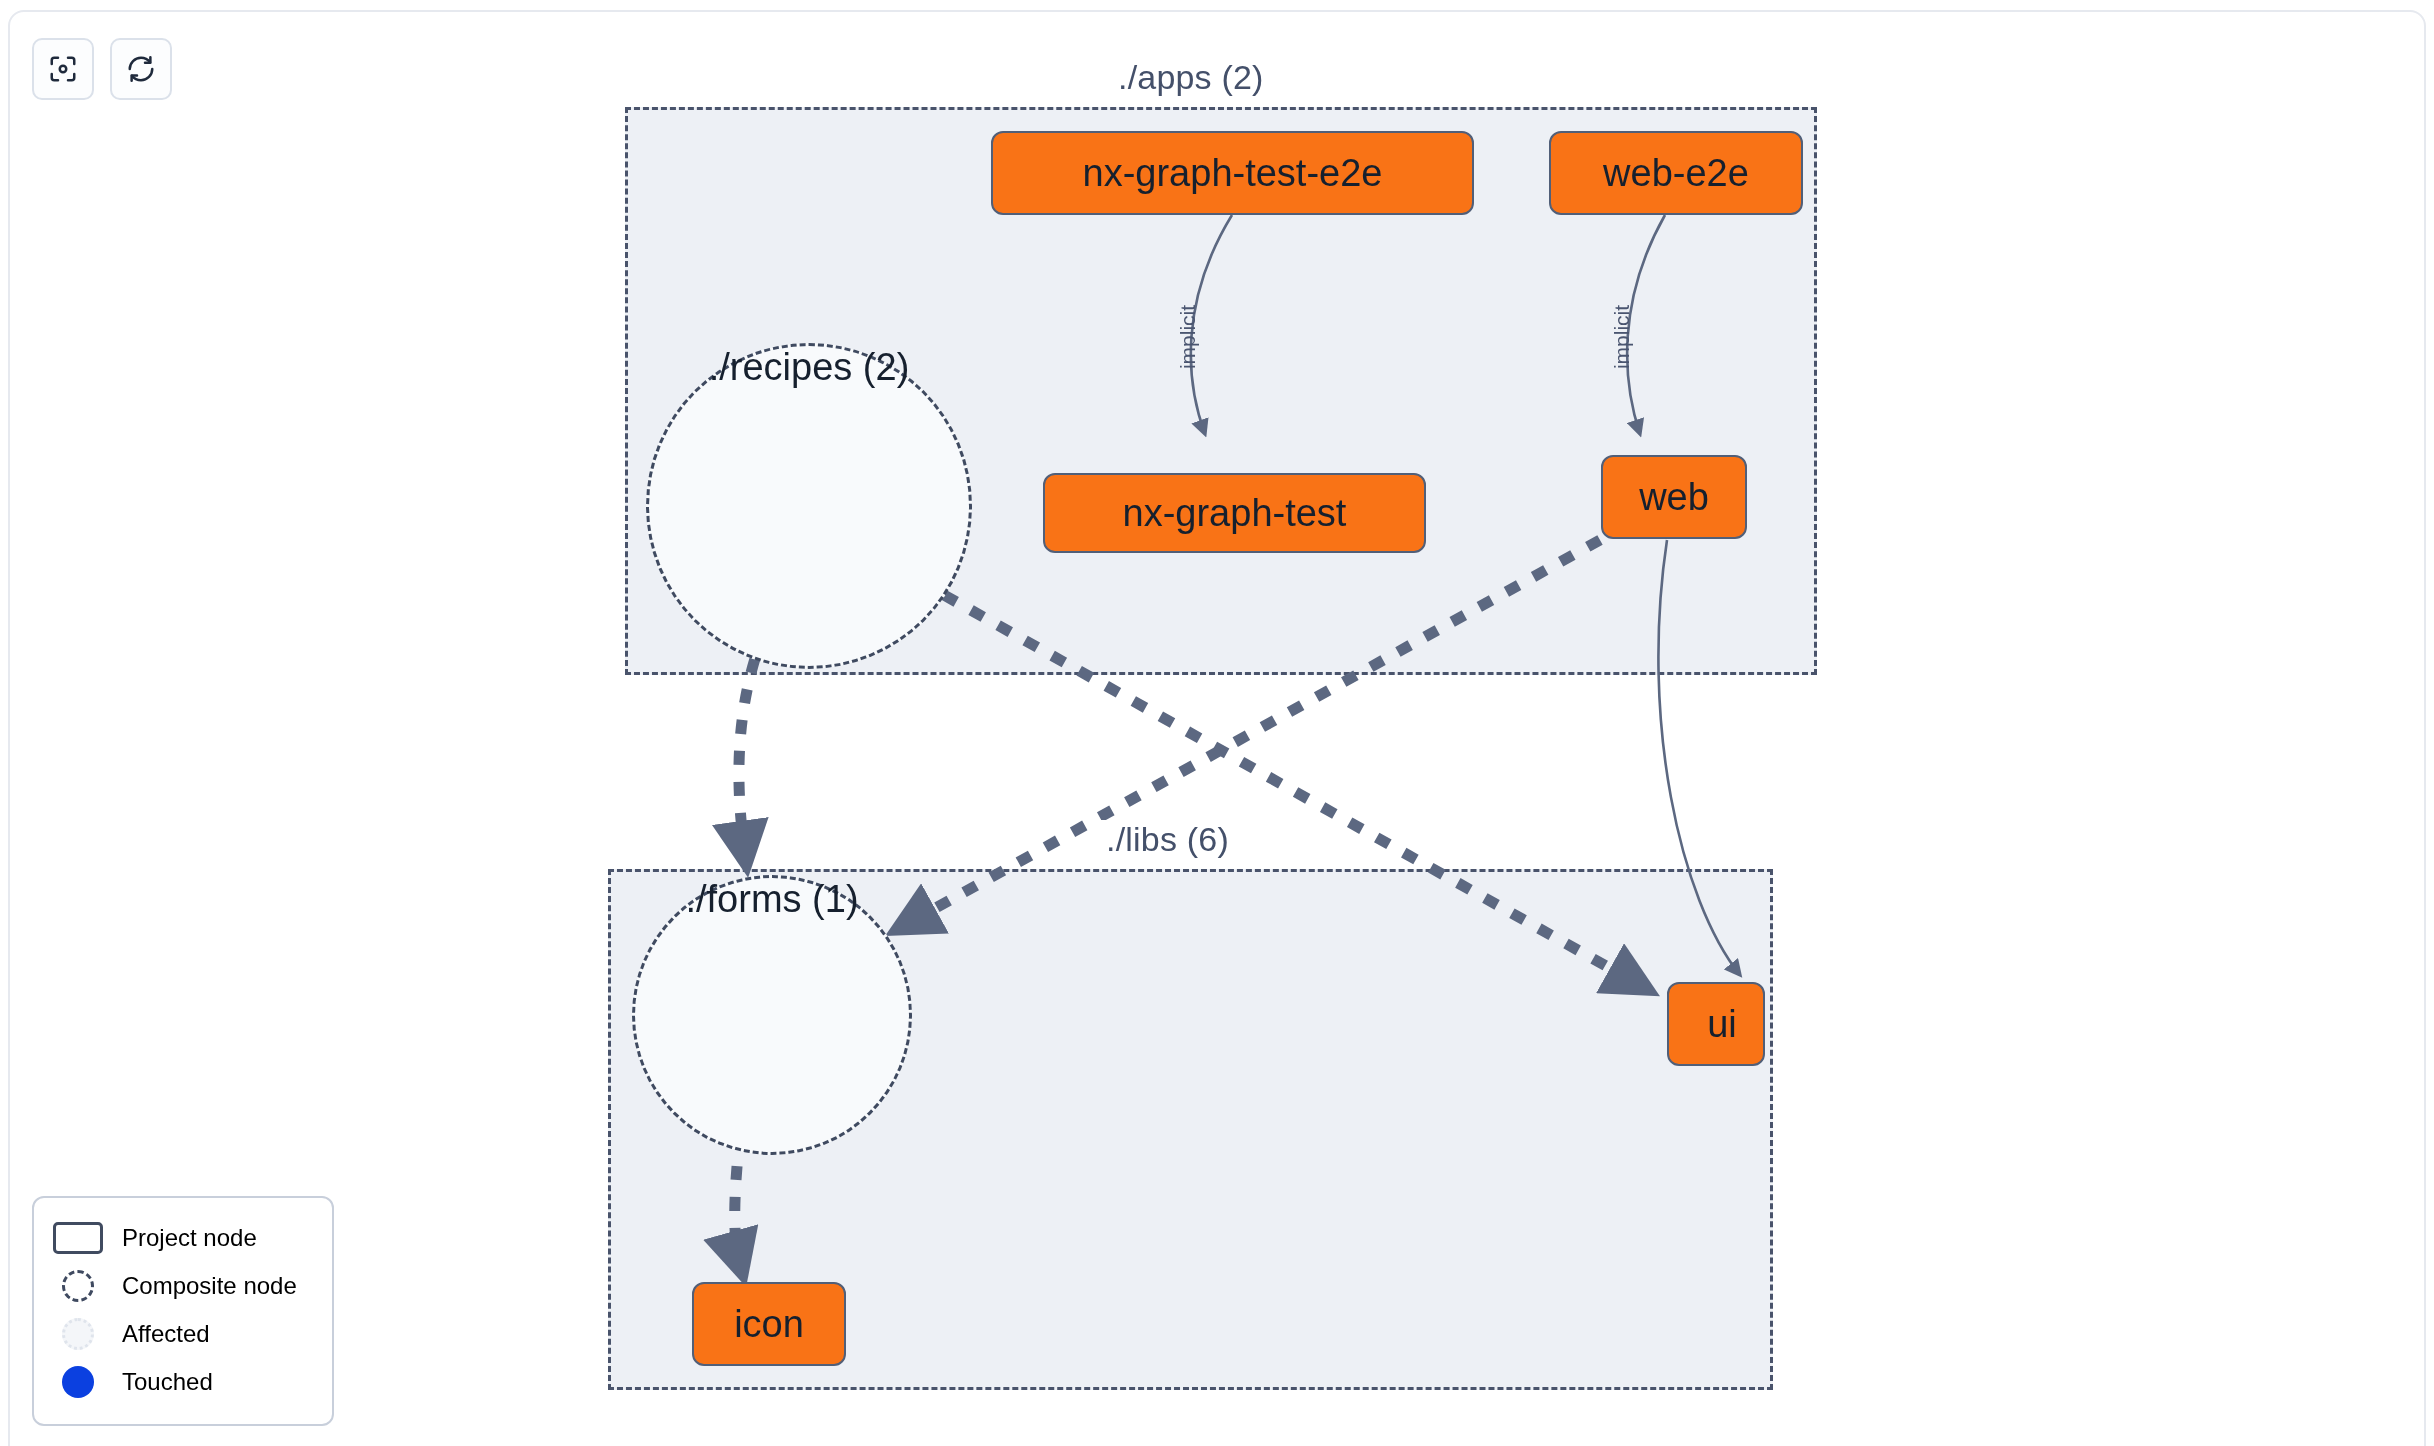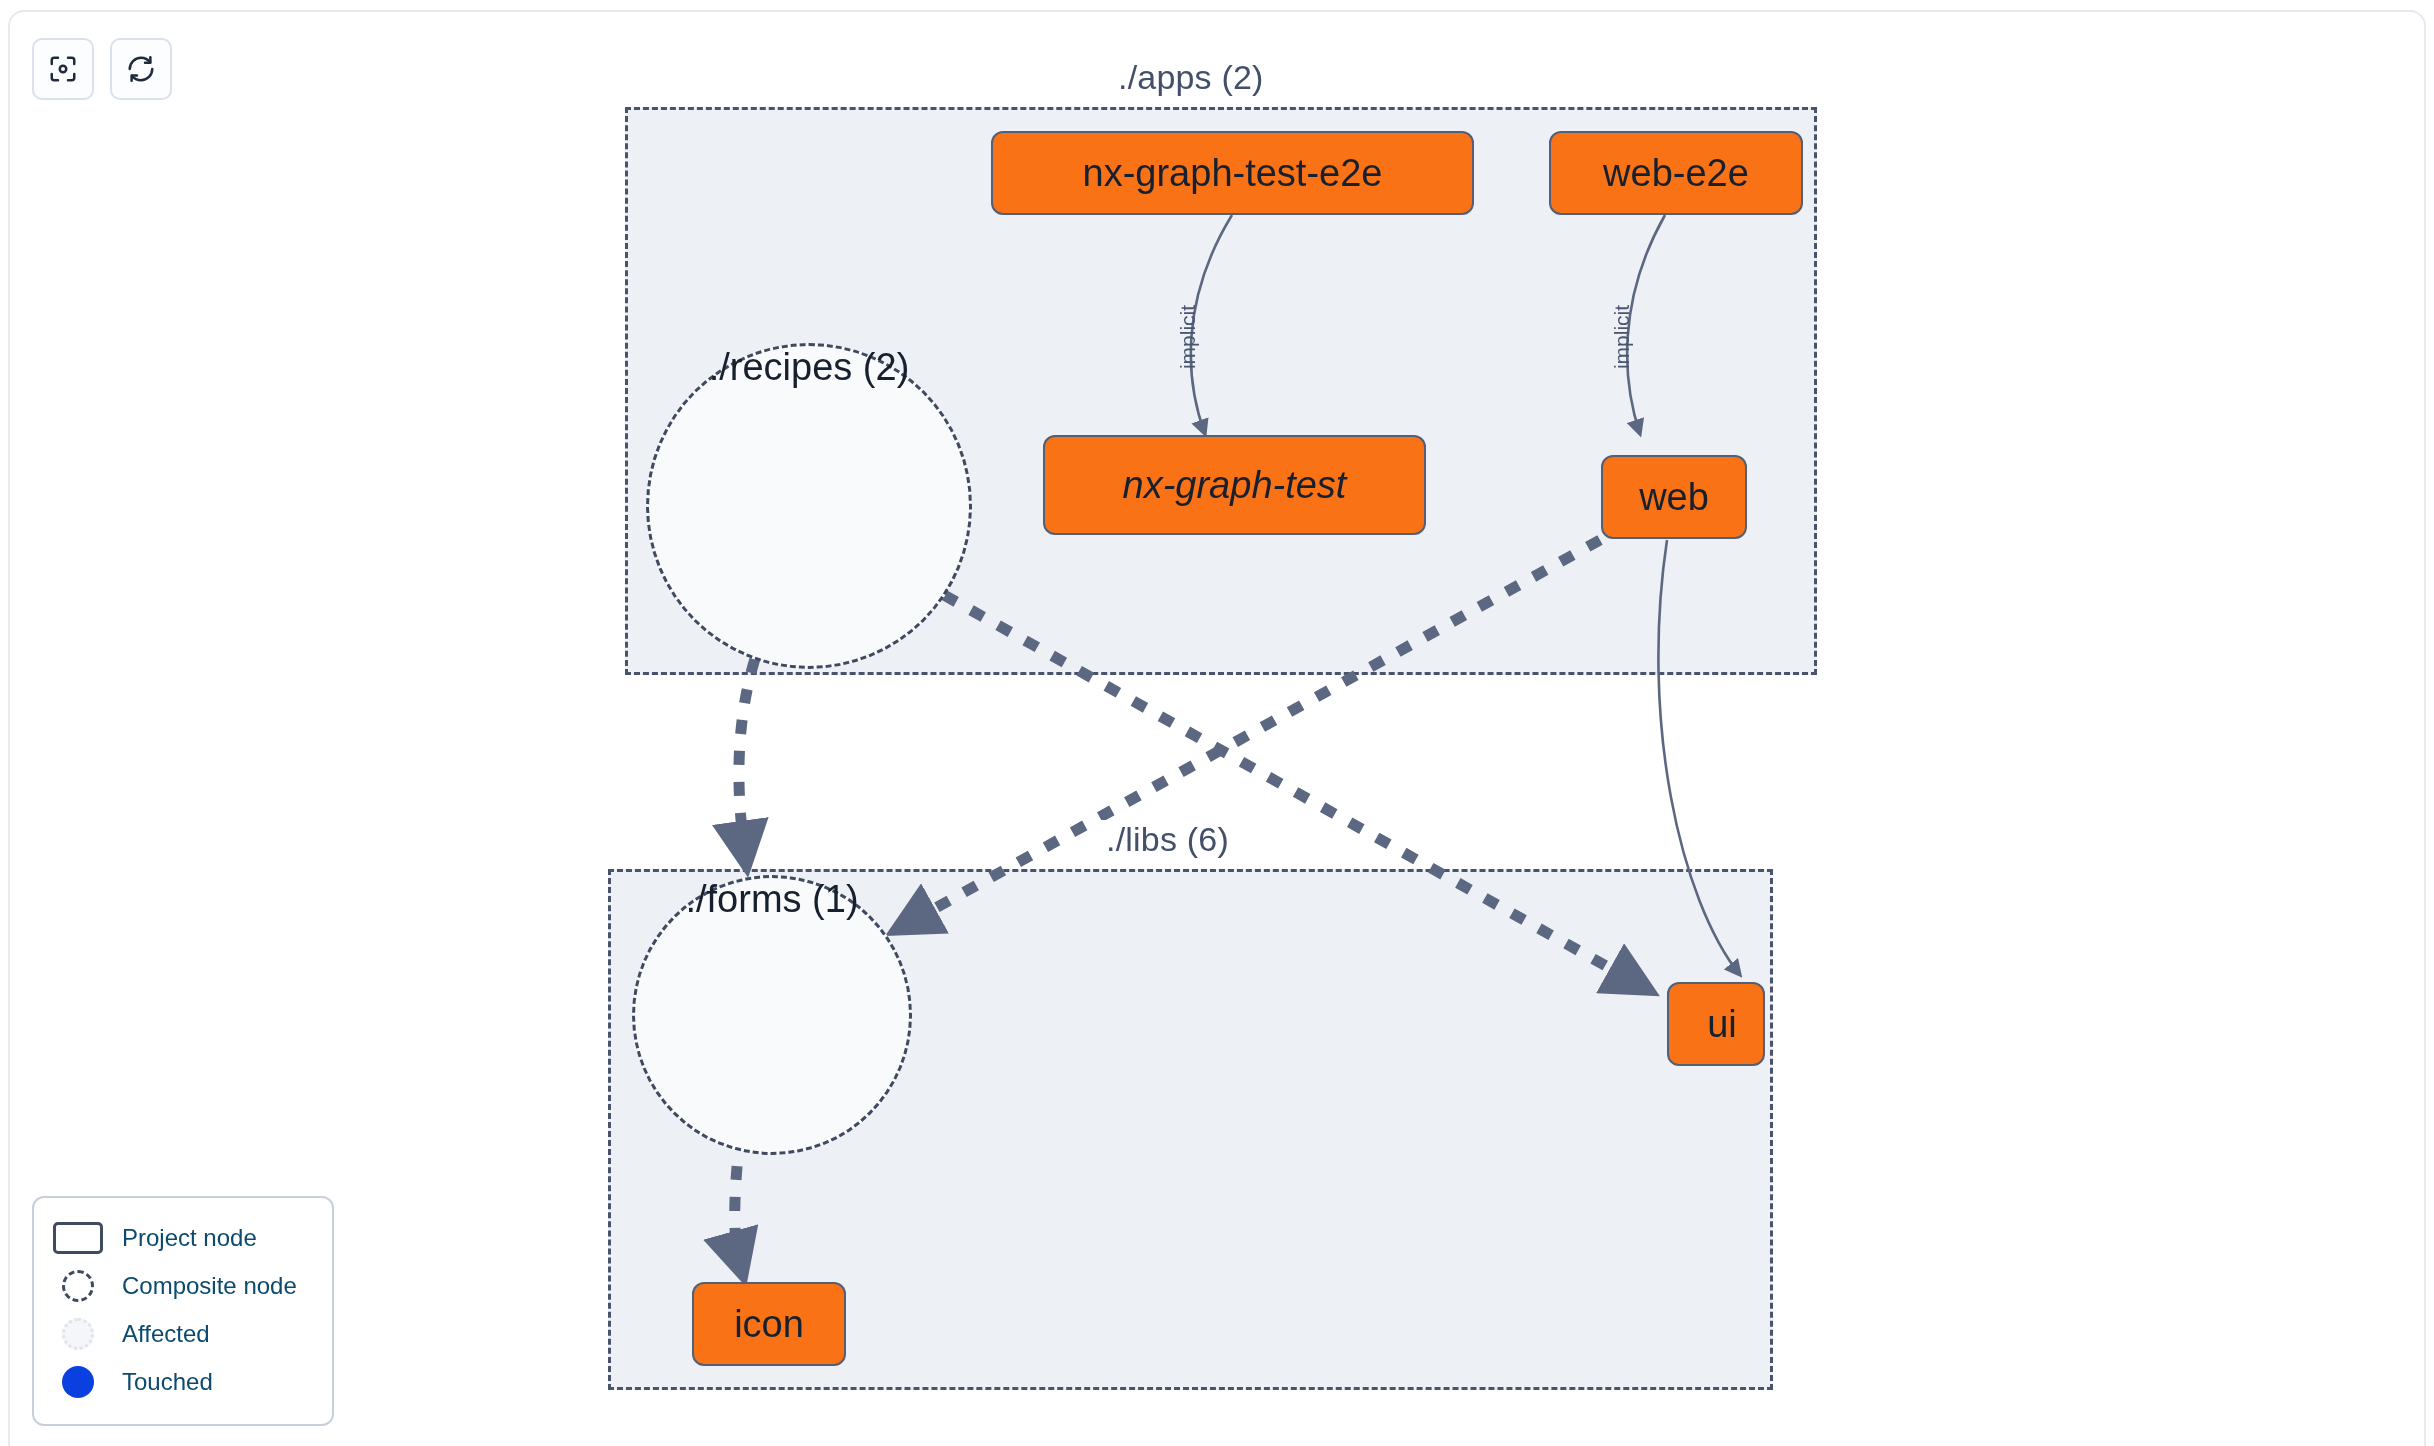--- a/index.html
+++ b/index.html
@@ -186,21 +186,21 @@
     box-sizing: border-box;
   }
   .sw-touched {
     width: 32px;
     height: 32px;
     border-radius: 50%;
     background: #0b40e0;
   }
   .legend-text {
     font-size: 24px;
-    color: #0c4a6e;
+    color: #000000;
     white-space: nowrap;
   }
 </style>
 </head>
 <body>
 
 <div id="app">
 
   <div id="panel-frame"></div>
 
@@ -274,21 +274,21 @@
     </div>
 
     <div class="project-node" style="left:991px; top:131px; width:483px; height:84px;">
       <span>nx-graph-test-e2e</span>
     </div>
 
     <div class="project-node" style="left:1549px; top:131px; width:254px; height:84px;">
       <span>web-e2e</span>
     </div>
 
-    <div class="project-node" style="left:1043px; top:435px; width:383px; height:100px;font-style:italic;">
+    <div class="project-node" style="left:1043px; top:473px; width:383px; height:80px;">
       <span>nx-graph-test</span>
     </div>
 
     <div class="project-node" style="left:1601px; top:455px; width:146px; height:84px;">
       <span>web</span>
     </div>
 
     <div class="project-node" style="left:1667px; top:982px; width:98px; height:84px;padding-left:12px;">
       <span>ui</span>
     </div>

